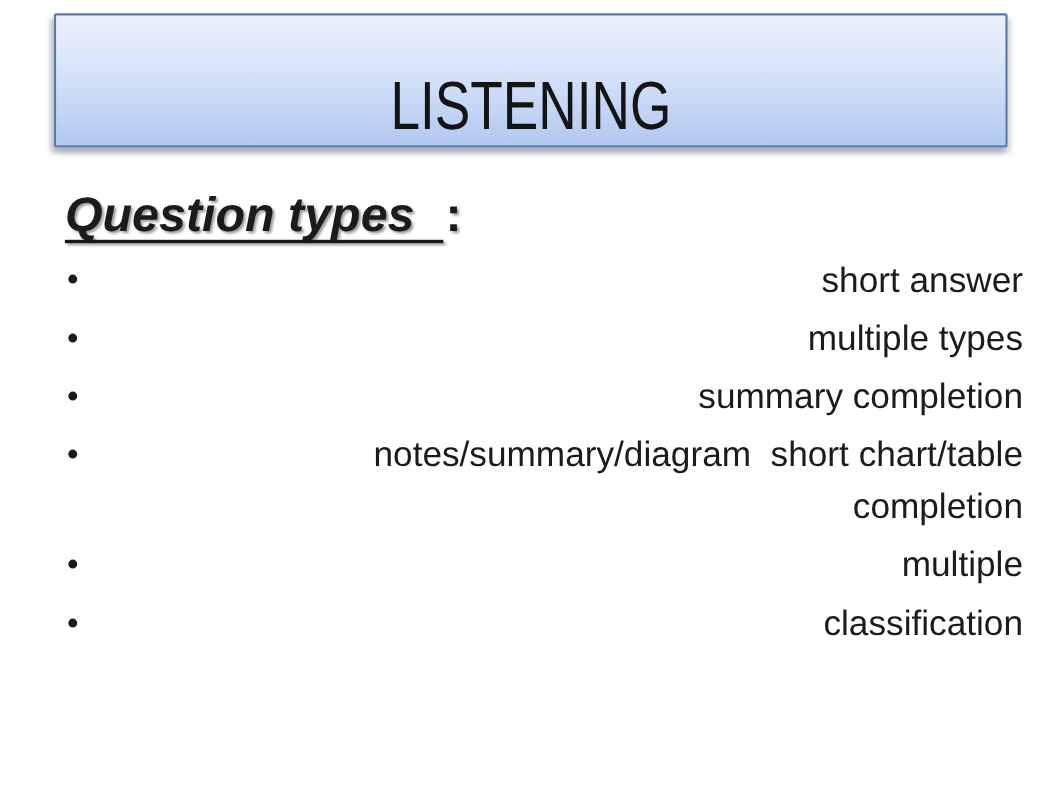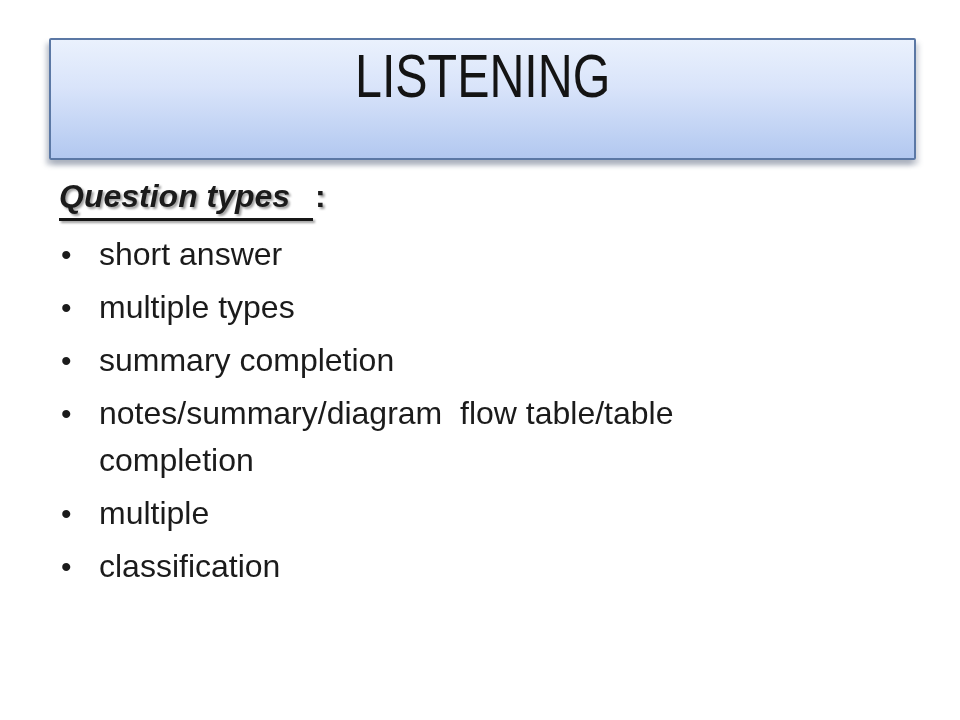--- a/index.html
+++ b/index.html
@@ -14,51 +14,51 @@
     background: #ffffff;
     overflow: hidden;
     font-family: "Liberation Sans", sans-serif;
     color: #1b1b1b;
   }
 
   
   .title-box {
     position: absolute;
     left: 49px;
-    top: 38px;
+    top: 12px;
     width: 863px;
     height: 118px;
     border: 2px solid #5b78a5;
     border-radius: 2px;
     background: linear-gradient(180deg, #eaf1fd 0%, #d9e4fa 40%, #b2c8f0 100%);
     box-shadow: -3px 5px 5px rgba(120, 130, 150, 0.45),
                  3px 5px 5px rgba(120, 130, 150, 0.30);
     display: flex;
-    align-items: flex-start;
+    align-items: flex-end;
     justify-content: center;
   }
   .title-text {
     font-size: 62px;
     font-weight: normal;
     color: #141414;
     letter-spacing: 0px;
     transform: scaleX(0.78);
     transform-origin: 50% 50%;
     white-space: pre;
   }
 
   
   .content {
     position: absolute;
     left: 59px;
     top: 176px;
     right: 30px;
   }
   .heading {
-    font-size: 32px;
+    font-size: 44px;
     font-weight: bold;
     font-style: italic;
     line-height: 40px;
     filter: drop-shadow(2px 2px 1px rgba(0, 0, 0, 0.38));
     margin-bottom: 10px;
   }
   .heading .underlined {
     display: inline-block;
     border-bottom: 3px solid #161616;
     padding-right: 14px;
@@ -90,20 +90,21 @@
     padding-left: 2px;
     font-size: 30px;
   }
   .item-text {
     flex: 1 1 auto;
   }
   .item-text .line {
     display: block;
     line-height: 47px;
     white-space: pre;
+    text-align: right;
   }
 </style>
 </head>
 <body>
 
 <div class="slide">
 
   <div class="title-box">
     <span class="title-text">LISTENING</span>
   </div>
@@ -133,21 +134,21 @@
       <li>
         <span class="bullet-dot">•</span>
         <span class="item-text">
           <span class="line">summary completion</span>
         </span>
       </li>
 
       <li>
         <span class="bullet-dot">•</span>
         <span class="item-text">
-          <span class="line">notes/summary/diagram  flow table/table</span>
+          <span class="line">notes/summary/diagram  short chart/table</span>
           <span class="line">completion</span>
         </span>
       </li>
 
       <li>
         <span class="bullet-dot">•</span>
         <span class="item-text">
           <span class="line">multiple</span>
         </span>
       </li>

